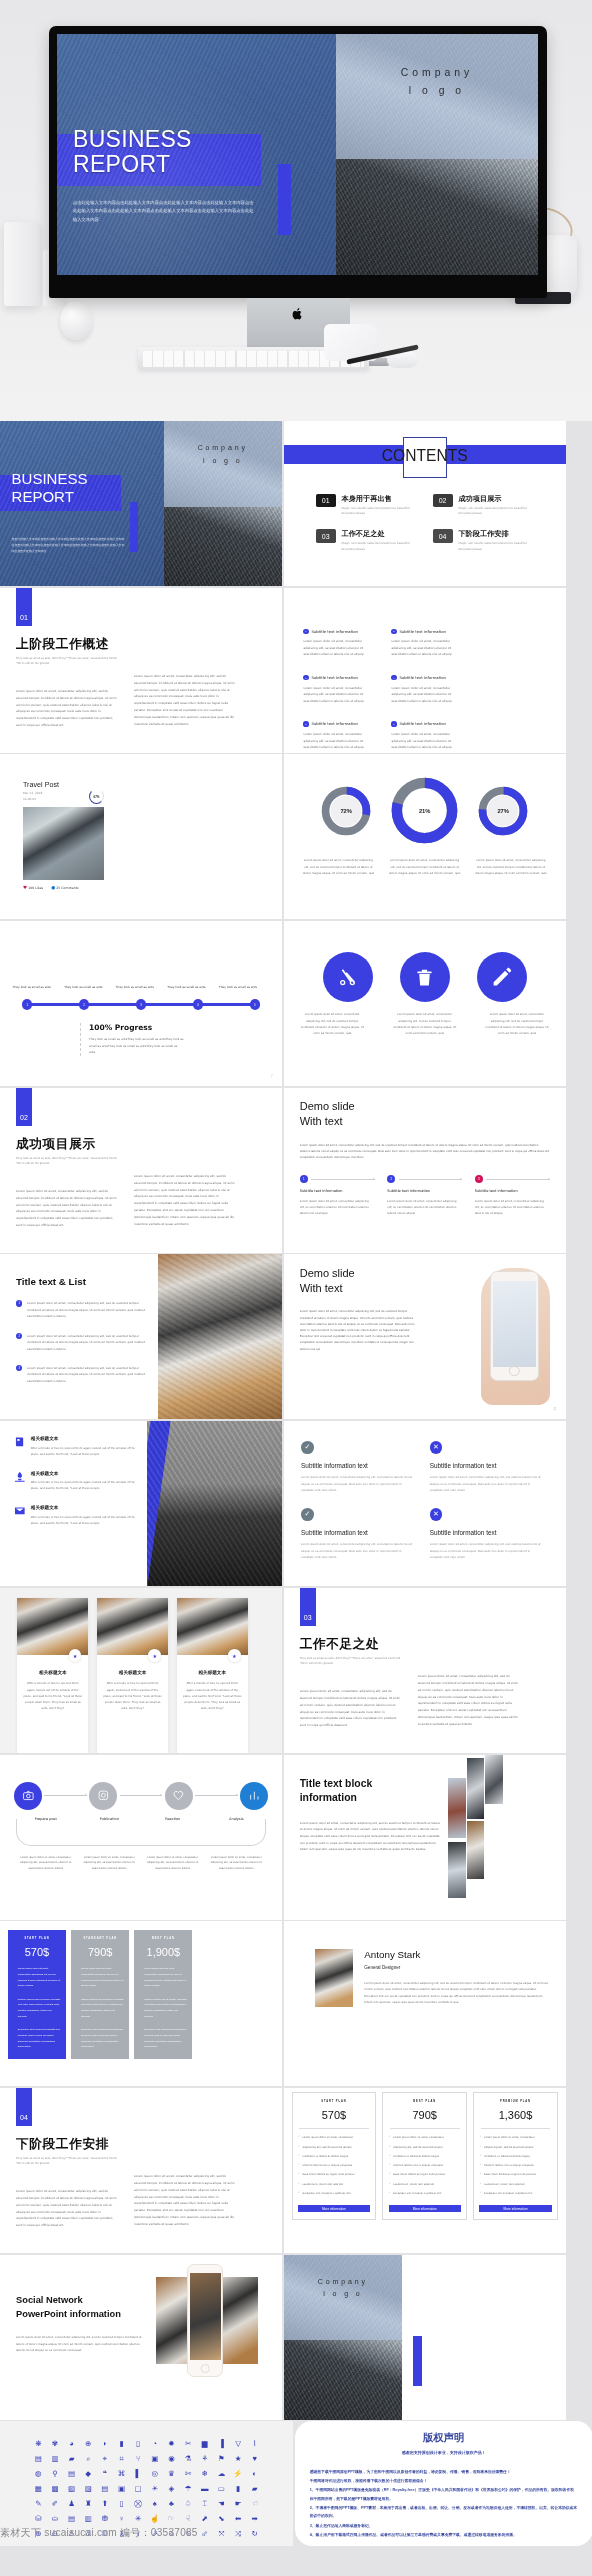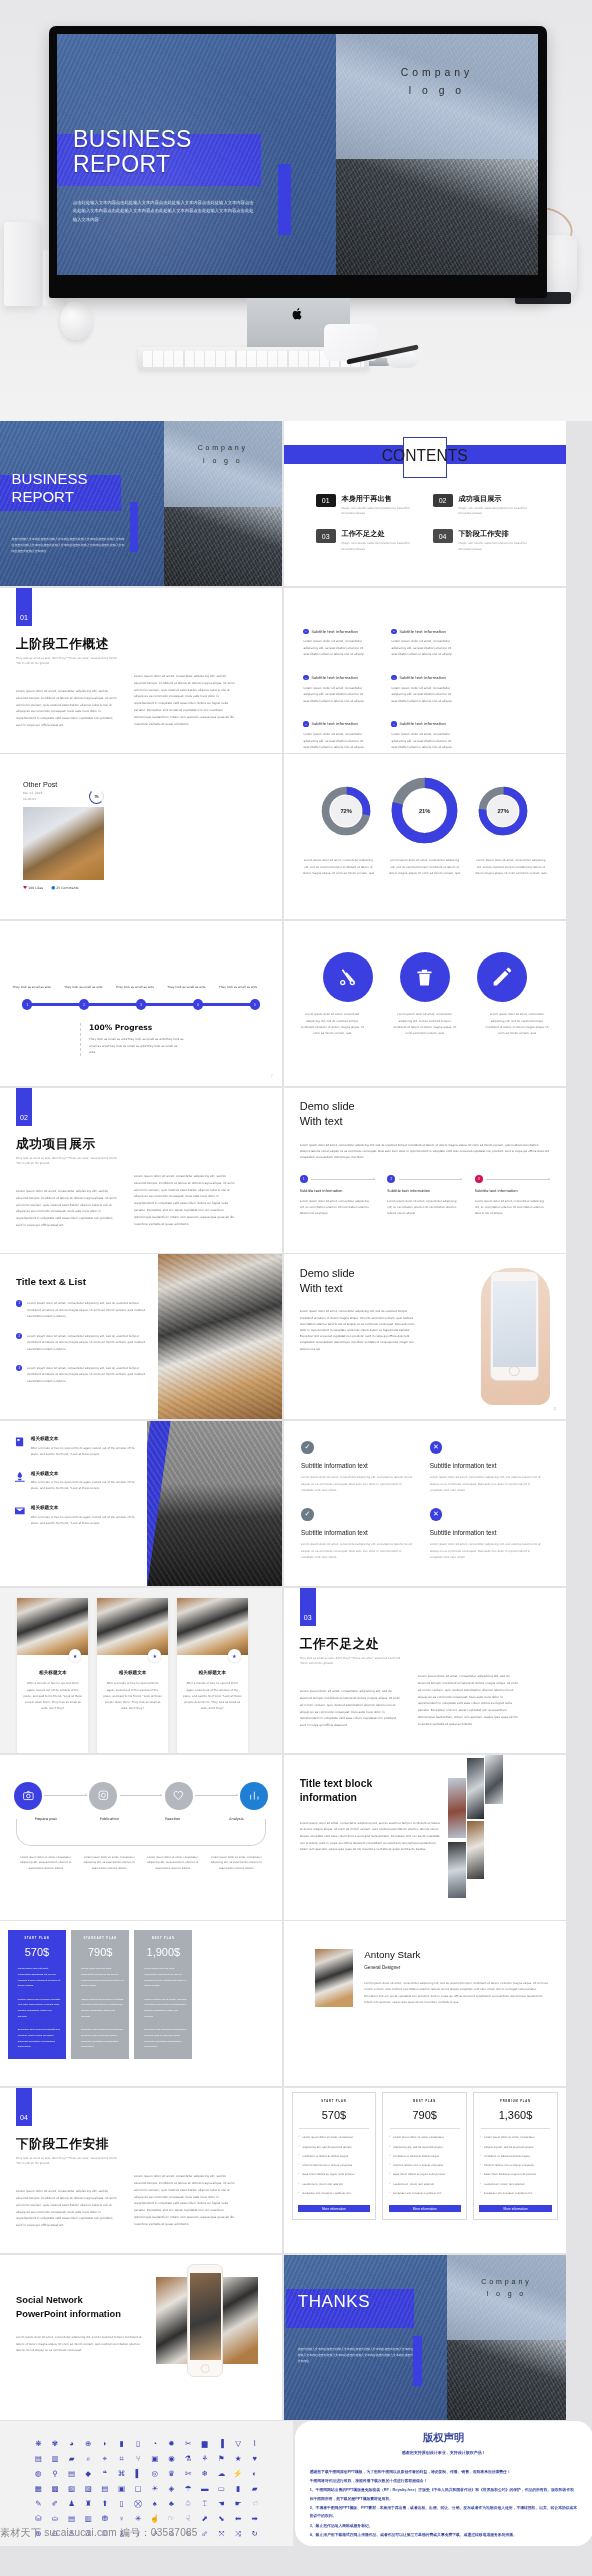--- a/index.html
+++ b/index.html
@@ -523,28 +523,28 @@
             </div>
           <div class="six-b">Lorem ipsum dolor sit amet, consectetur adipiscing elit, se exercitation ullamco Ut exercitation ullamco laboris nisi ut aliquip</div>
         </div>
       </div>
     </div>
 
     <div class="slide">
       <div class="posts">
         <div class="post">
           <div class="post-hd">
-            <div class="post-t">Other Post</div>
+            <div class="post-t">Travel Post</div>
             <div class="post-meta">
               <div>Mar 13, 2018</div>
               <div>14:00:05</div>
             </div>
-            <div class="post-ring">7%</div>
-          </div>
-          <div class="post-img img-desk2"></div>
+            <div class="post-ring">67%</div>
+          </div>
+          <div class="post-img img-desk1"></div>
           <div class="post-foot">
             <span><span class="heart">♥</span>
               <span>100 Likes</span></span>
             <span><span class="bub">●</span>
               <span>25 Comments</span></span>
           </div>
         </div>
       </div>
     </div>
 
@@ -976,25 +976,20 @@
           <div class="sn-phone">
             <div class="inner"></div>
             <div class="hm"></div>
           </div>
         </div>
       </div>
     </div>
 
     <div class="slide">
       <div class="th">
-        <div class="th-l">
-          <div class="th-band"></div>
-          <div class="th-t">THANKS</div>
-          <div class="th-b">点击此处输入文本内容点击此处输入文本内容点击此处输入文本内容点击此处输入文本内容点击此处输入文本内容点击此处输入文本内容点击此处输入文本内容点击此处输入文本内容点击此处输入文本内容</div>
-        </div>
         <div class="th-r">
           <div class="mt-photo"></div>
           <div class="mt-overlay"></div>
           <div class="ts-logo">
             <div>Company</div>
             <div>l o g o</div>
           </div>
         </div>
         <div class="ts-bar"></div>
       </div>

